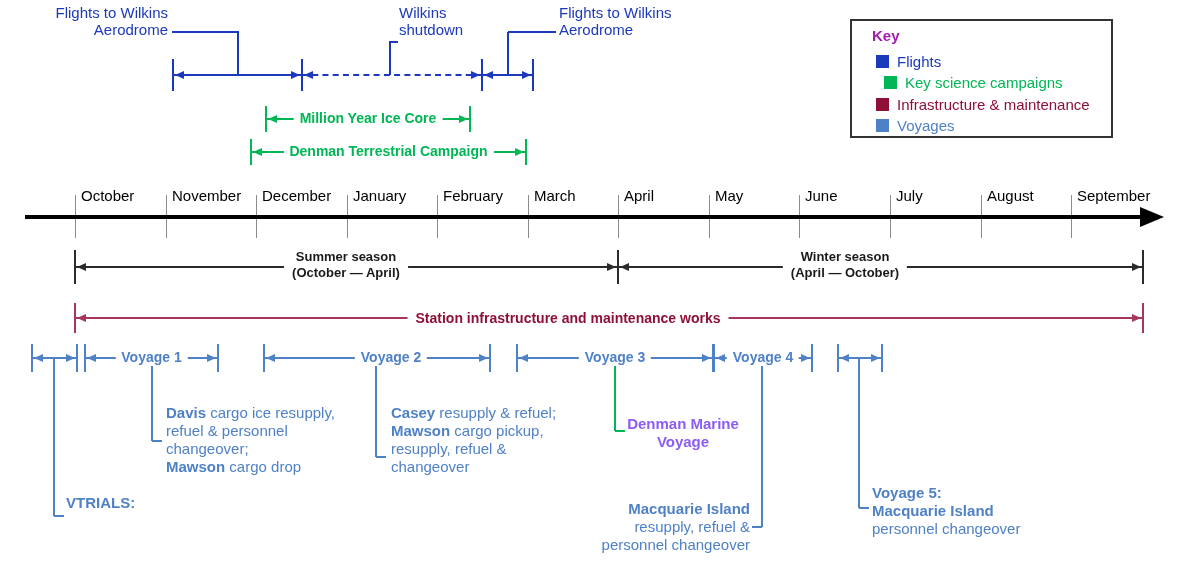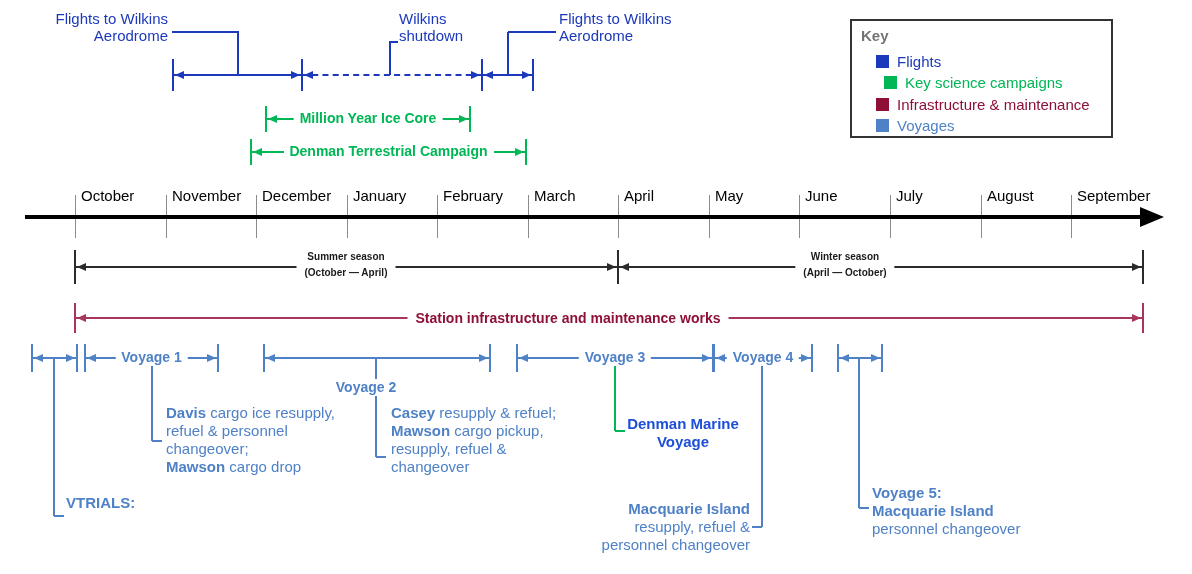--- a/index.html
+++ b/index.html
@@ -13,33 +13,33 @@
   .abs{position:absolute;}
   .hl{position:absolute;height:2px;}
   .dash{position:absolute;height:0;border-top:2px dashed;}
   .vl{position:absolute;}
   .ah{position:absolute;width:0;height:0;border-top:4px solid transparent;border-bottom:4px solid transparent;}
   .tri{position:absolute;width:0;height:0;border-top:10px solid transparent;border-bottom:10px solid transparent;border-left:24px solid var(--axis);}
   .month-label{position:absolute;font-size:15px;color:#000;white-space:nowrap;z-index:2;}
   .online-label{position:absolute;transform:translateX(-50%);background:#fff;padding:0 6px;font-weight:bold;font-size:14px;line-height:17px;white-space:nowrap;z-index:3;}
   .campaign-label{color:var(--science);}
   .voyage-label{color:var(--voyages);}
-  .fl-label{position:absolute;top:10px;color:var(--flights);font-size:15px;line-height:17px;z-index:3;}
+  .fl-label{position:absolute;top:4px;color:var(--flights);font-size:15px;line-height:17px;z-index:3;}
   #fl-left{right:1024px;text-align:right;}
   #fl-shutdown{left:399px;}
   #fl-right{left:559px;}
-  .season-label{position:absolute;top:249px;transform:translateX(-50%);text-align:center;background:#fff;padding:0 8px;font-size:10px;line-height:16px;font-weight:bold;color:#1a1a1a;white-space:nowrap;z-index:3;}
+  .season-label{position:absolute;top:249px;transform:translateX(-50%);text-align:center;background:#fff;padding:0 8px;font-size:13px;line-height:16px;font-weight:bold;color:#1a1a1a;white-space:nowrap;z-index:3;}
   #season-summer{left:346px;}
   #season-winter{left:845px;}
   #infra-label{position:absolute;left:568px;top:310px;transform:translateX(-50%);background:#fff;padding:0 8px;font-size:14px;line-height:17px;font-weight:bold;color:var(--infrastructure);white-space:nowrap;z-index:3;}
   .ann{position:absolute;font-size:15px;line-height:18px;color:var(--voyages);z-index:2;}
   .ann-line{white-space:nowrap;}
   .bold{font-weight:bold;}
   #key-box{position:absolute;left:850px;top:19px;width:263px;height:119px;border:2px solid #333;background:#fff;box-sizing:border-box;z-index:4;}
-  #key-title{position:absolute;left:9px;top:6px;font-size:15px;font-weight:bold;color:#737373;}
+  #key-title{position:absolute;left:20px;top:6px;font-size:15px;font-weight:bold;color:#a21caf;}
   .key-row{position:absolute;left:24px;height:18px;display:flex;align-items:center;gap:8px;}
   .key-swatch{width:13px;height:13px;display:inline-block;flex:0 0 13px;}
   .key-label{font-size:15px;white-space:nowrap;}
 </style>
 </head>
 <body>
 
 <div id="canvas">
 
   <div class="fl-label" id="fl-left">
@@ -179,38 +179,38 @@
       <div class="ann-line"><span class="bold">Davis</span><span> cargo ice resupply,</span></div>
       <div class="ann-line"><span>refuel &amp; personnel</span></div>
       <div class="ann-line"><span>changeover;</span></div>
       <div class="ann-line"><span class="bold">Mawson</span><span> cargo drop</span></div>
     </div>
     <div class="vl" style="left: 263px; top: 344px; height: 28px; width: 2px; background: rgb(79, 129, 199);"></div>
     <div class="vl" style="left: 489px; top: 344px; height: 28px; width: 2px; background: rgb(79, 129, 199);"></div>
     <div class="ah" style="top: 354px; border-right: 9px solid rgb(79, 129, 199); left: 266px;"></div>
     <div class="ah" style="top: 354px; border-left: 9px solid rgb(79, 129, 199); left: 479px;"></div>
     <div class="hl" style="left: 264px; top: 357px; width: 226px; background: rgb(79, 129, 199);"></div>
-    <div class="online-label voyage-label" style="left: 366px; top: 349px; margin-top: 30px;">Voyage 2</div>
+    <div class="online-label voyage-label" style="left: 391px; top: 349px;">Voyage 2</div>
     <div class="vl" style="left: 375px; top: 358px; height: 99px; width: 2px; background: rgb(79, 129, 199);"></div>
     <div class="hl" style="left: 376px; top: 456px; width: 10px; background: rgb(79, 129, 199);"></div>
     <div class="ann" style="left: 391px; top: 404px;">
       <div class="ann-line"><span class="bold">Casey</span><span> resupply &amp; refuel;</span></div>
       <div class="ann-line"><span class="bold">Mawson</span><span> cargo pickup,</span></div>
       <div class="ann-line"><span>resupply, refuel &amp;</span></div>
       <div class="ann-line"><span>changeover</span></div>
     </div>
     <div class="vl" style="left: 516px; top: 344px; height: 28px; width: 2px; background: rgb(79, 129, 199);"></div>
     <div class="vl" style="left: 712px; top: 344px; height: 28px; width: 2px; background: rgb(79, 129, 199);"></div>
     <div class="ah" style="top: 354px; border-right: 9px solid rgb(79, 129, 199); left: 519px;"></div>
     <div class="ah" style="top: 354px; border-left: 9px solid rgb(79, 129, 199); left: 702px;"></div>
     <div class="hl" style="left: 517px; top: 357px; width: 196px; background: rgb(79, 129, 199);"></div>
     <div class="online-label voyage-label" style="left: 615px; top: 349px;">Voyage 3</div>
     <div class="vl" style="left: 614px; top: 358px; height: 73px; width: 2px; background: rgb(0, 182, 85);"></div>
     <div class="hl" style="left: 615px; top: 430px; width: 10px; background: rgb(0, 182, 85);"></div>
-    <div class="ann" style="left: 601px; top: 415px; width: 164px; text-align: center; color: #1d4ed8;">
+    <div class="ann" style="left: 601px; top: 415px; width: 164px; text-align: center; color: #8b5cf6;">
       <div class="ann-line"><span class="bold">Denman Marine</span></div>
       <div class="ann-line"><span class="bold">Voyage</span></div>
     </div>
     <div class="vl" style="left: 713px; top: 344px; height: 28px; width: 2px; background: rgb(79, 129, 199);"></div>
     <div class="vl" style="left: 811px; top: 344px; height: 28px; width: 2px; background: rgb(79, 129, 199);"></div>
     <div class="ah" style="top: 354px; border-right: 9px solid rgb(79, 129, 199); left: 716px;"></div>
     <div class="ah" style="top: 354px; border-left: 9px solid rgb(79, 129, 199); left: 801px;"></div>
     <div class="hl" style="left: 714px; top: 357px; width: 98px; background: rgb(79, 129, 199);"></div>
     <div class="online-label voyage-label" style="left: 763px; top: 349px;">Voyage 4</div>
     <div class="vl" style="left: 761px; top: 358px; height: 169px; width: 2px; background: rgb(79, 129, 199);"></div>

